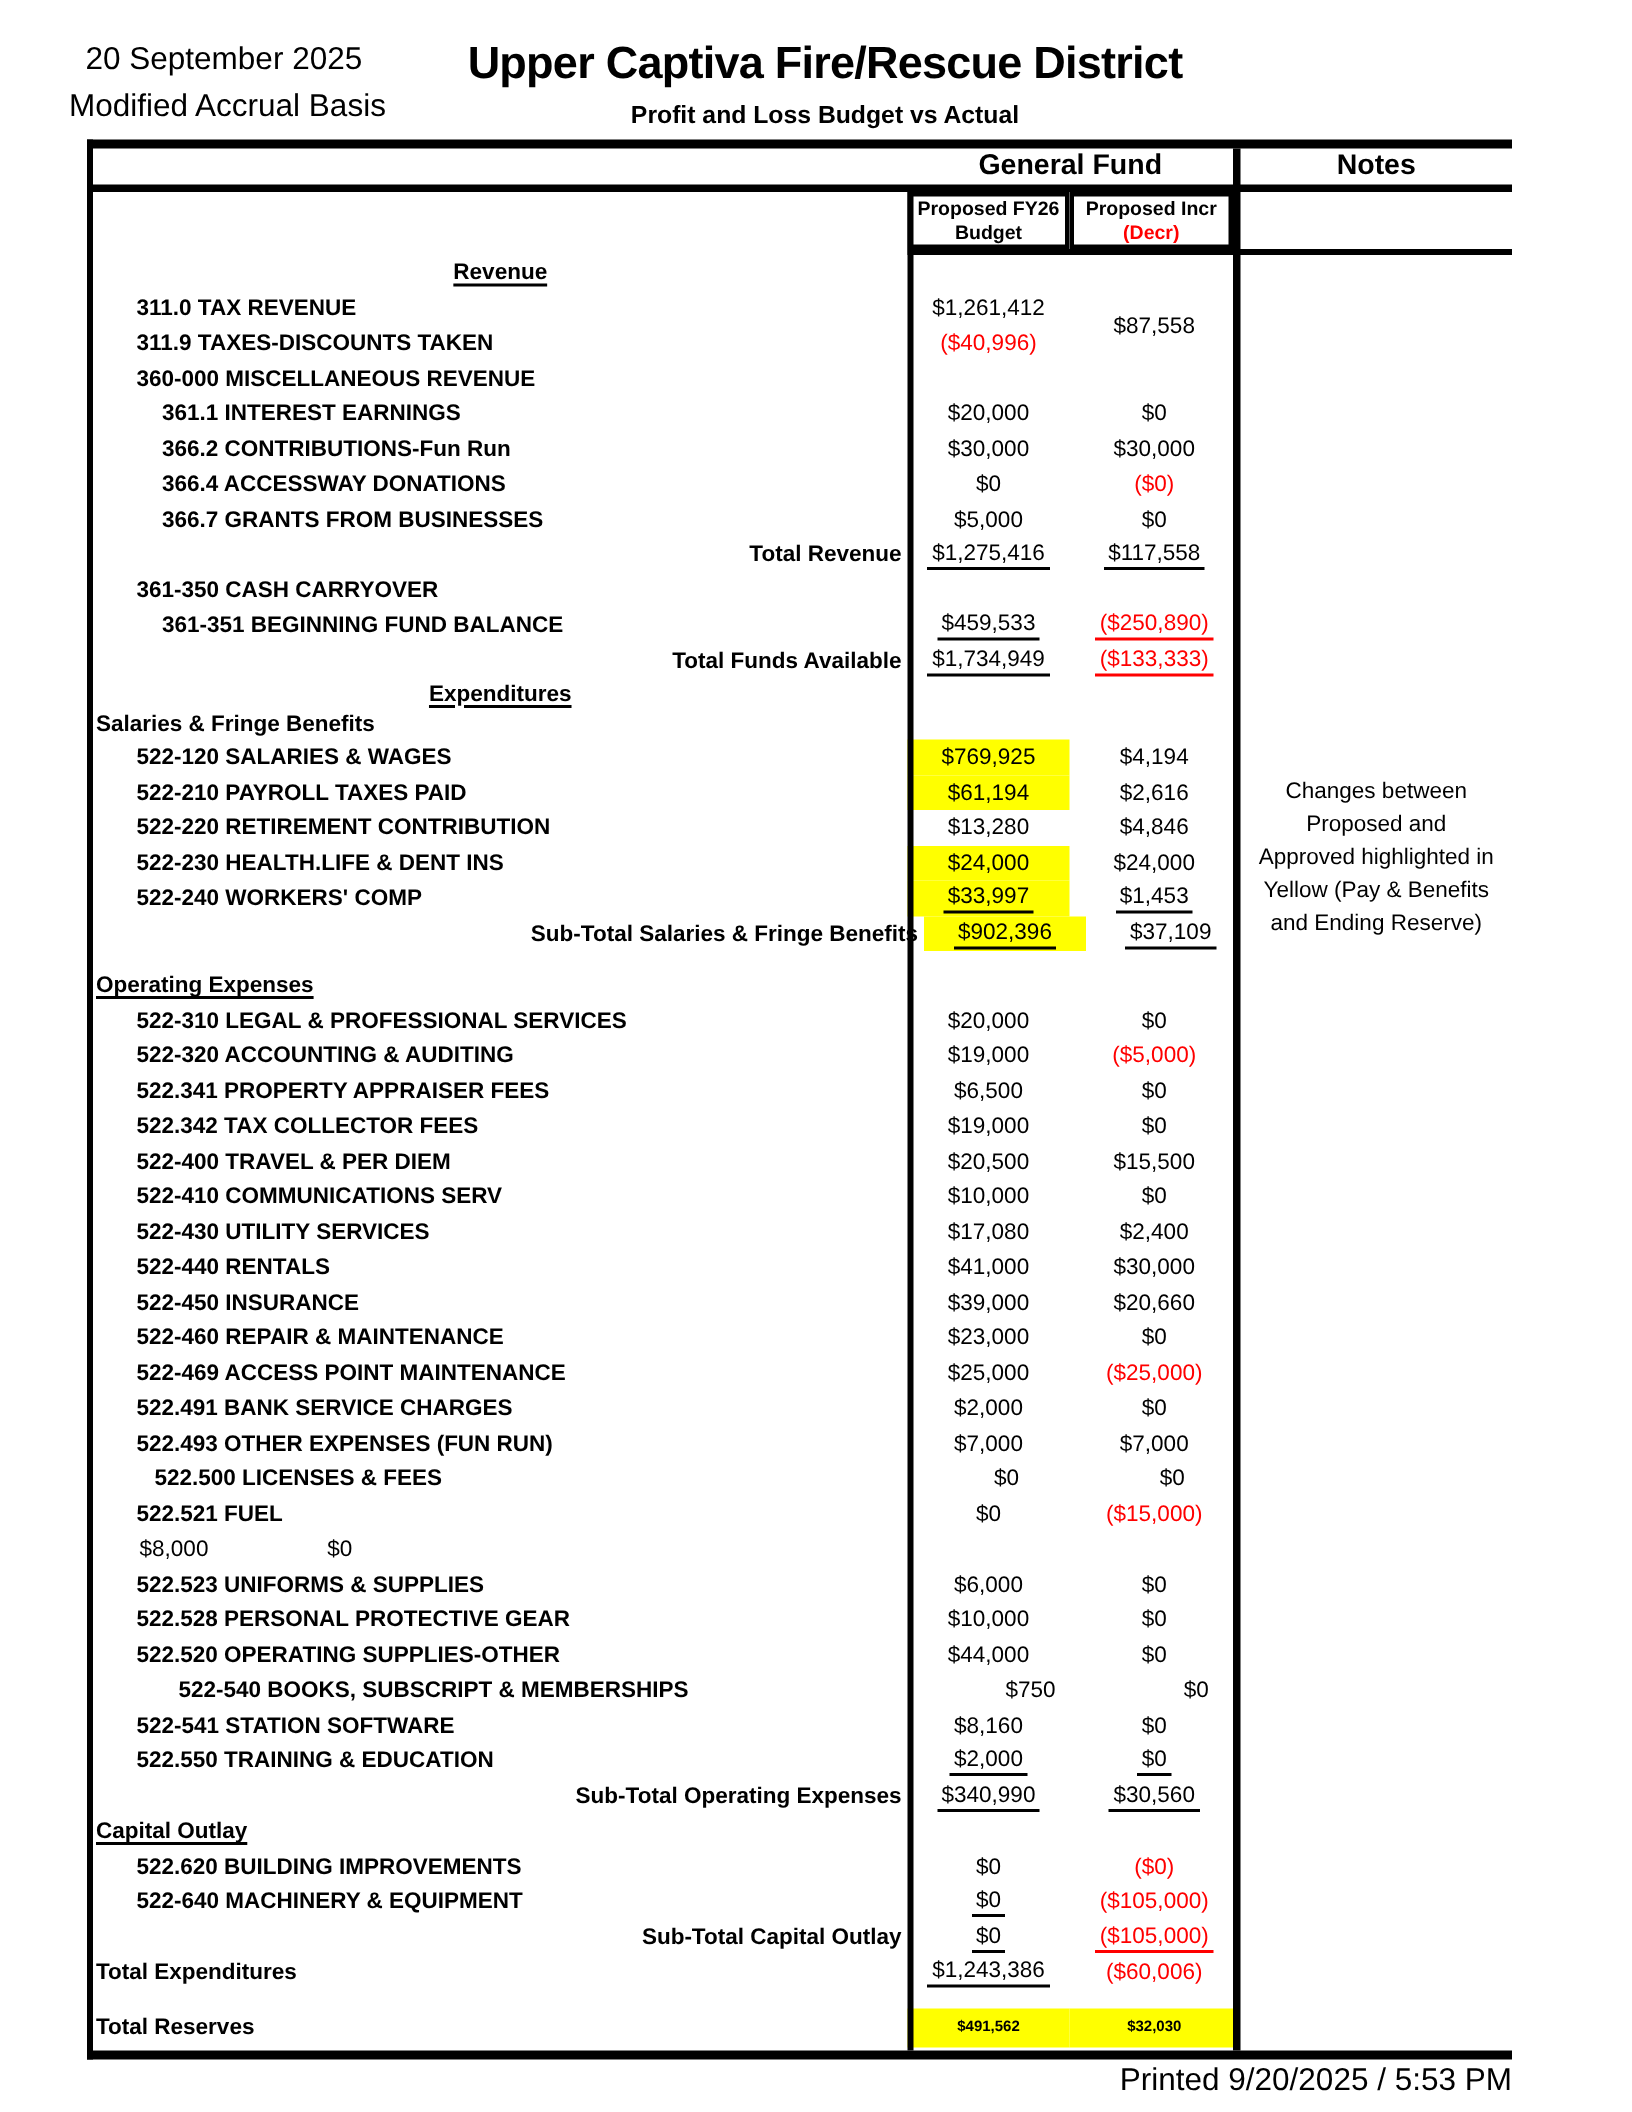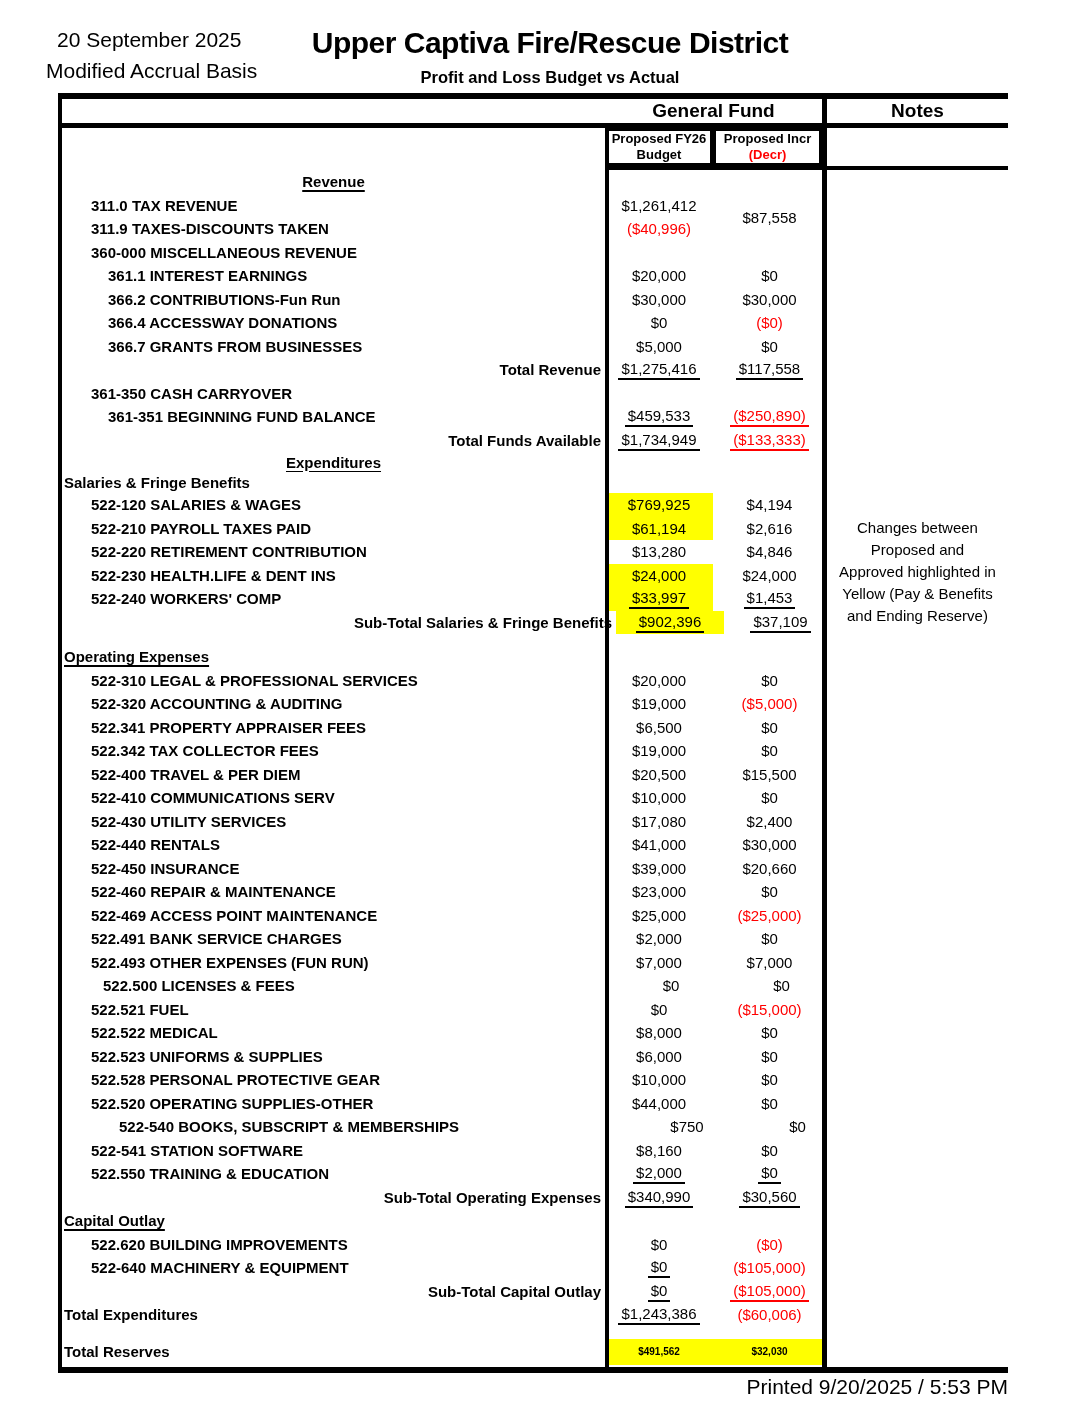--- a/index.html
+++ b/index.html
@@ -444,23 +444,20 @@
             <span class="lab">522.521 FUEL</span>
           </div>
           <div class="c-v1">
             <span class="val">$0</span>
           </div>
           <div class="c-v2">
             <span class="val red">($15,000)</span>
           </div>
         </div>
         <div class="trow" style="height: 23.5px;">
-          <div class="c-desc ind-l1">
-            <span class="lab">522.522 MEDICAL</span>
-          </div>
           <div class="c-v1">
             <span class="val">$8,000</span>
           </div>
           <div class="c-v2">
             <span class="val">$0</span>
           </div>
         </div>
         <div class="trow" style="height: 23.5px;">
           <div class="c-desc ind-l1">
             <span class="lab">522.523 UNIFORMS &amp; SUPPLIES</span>

